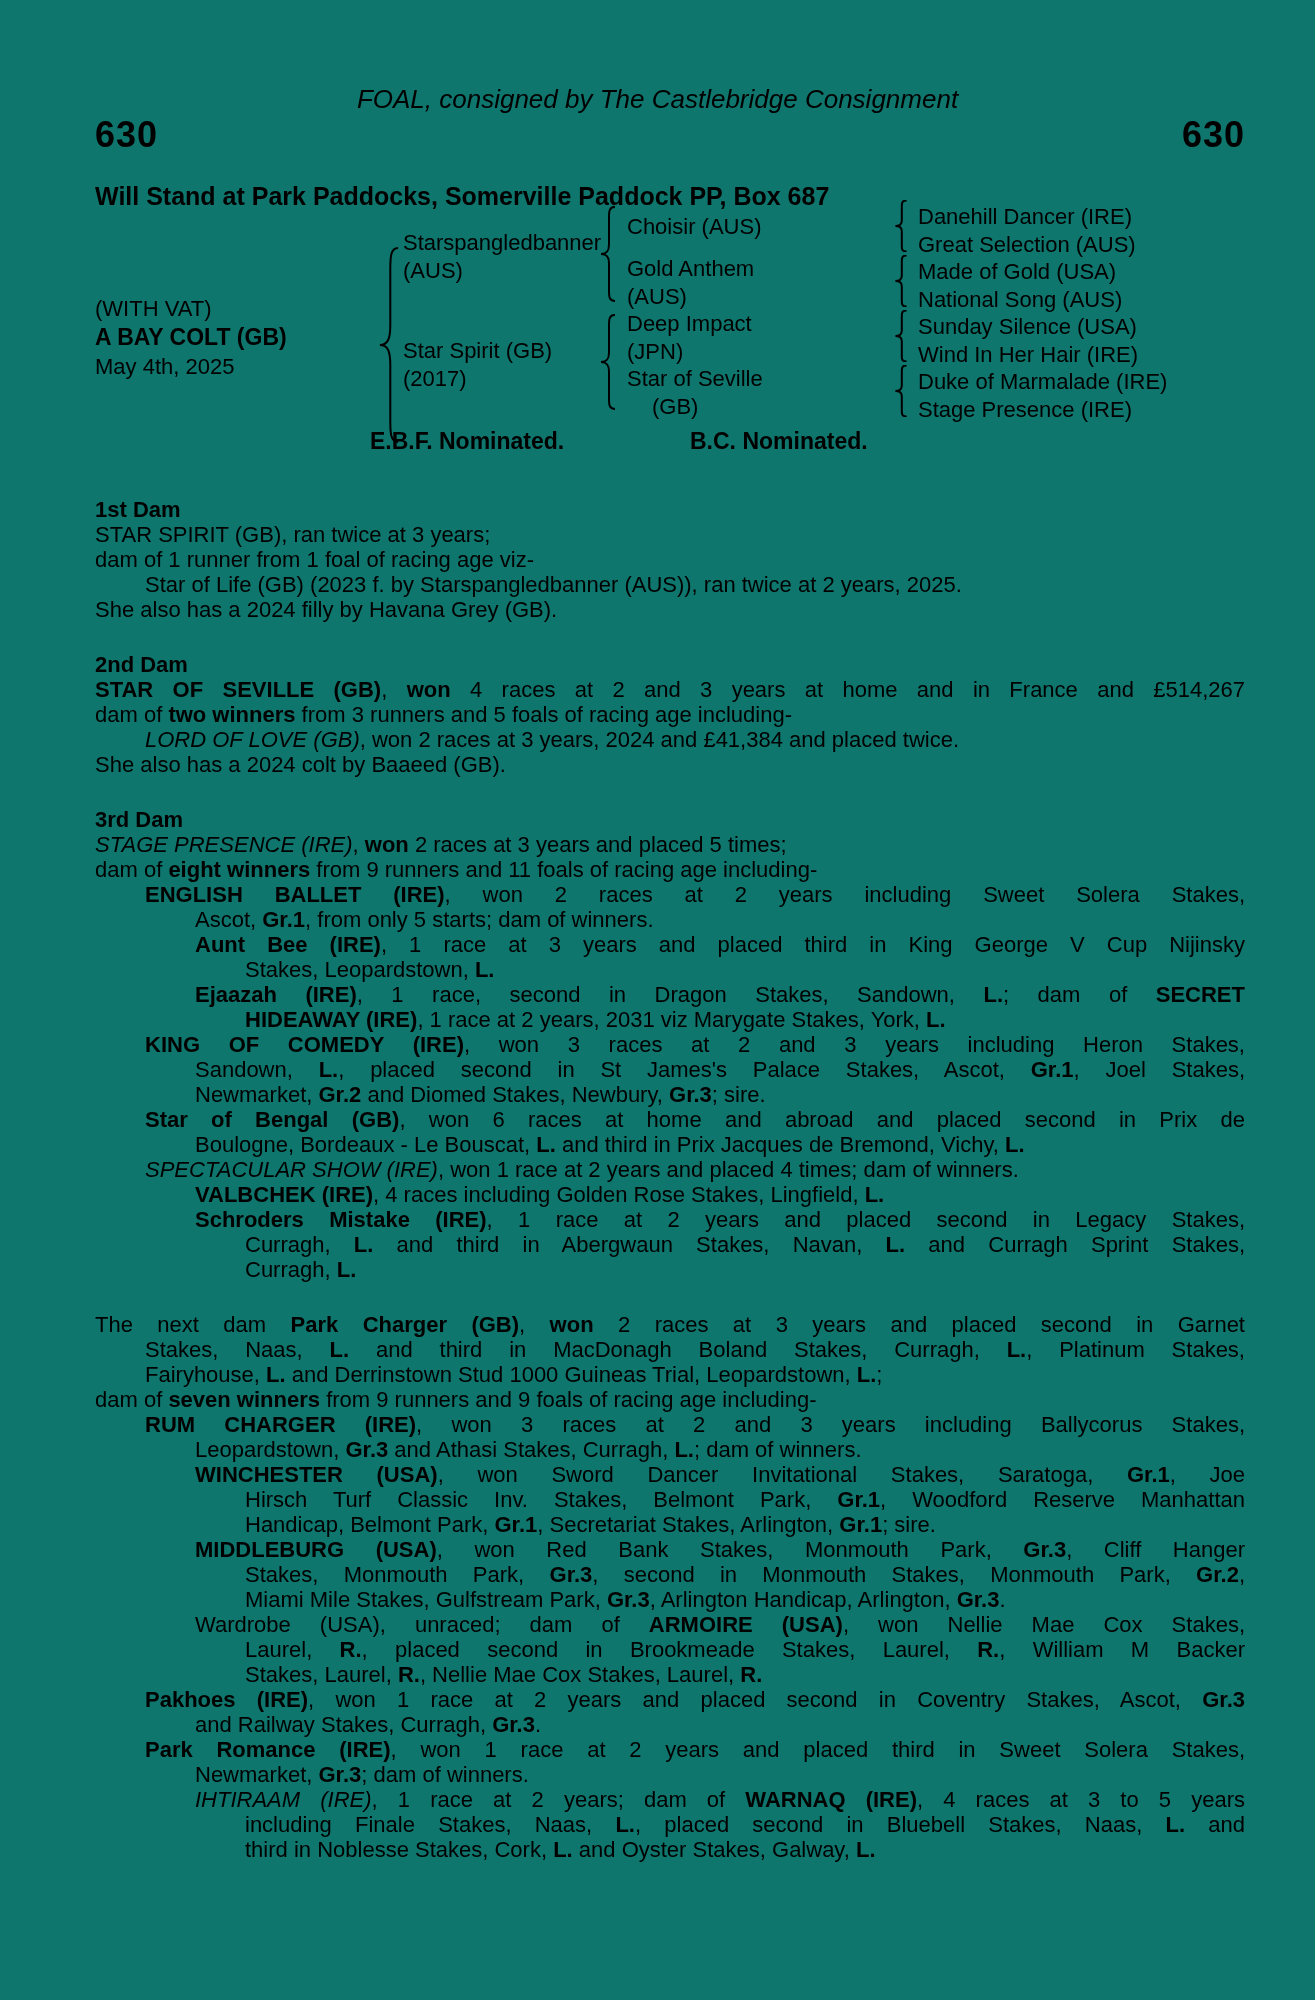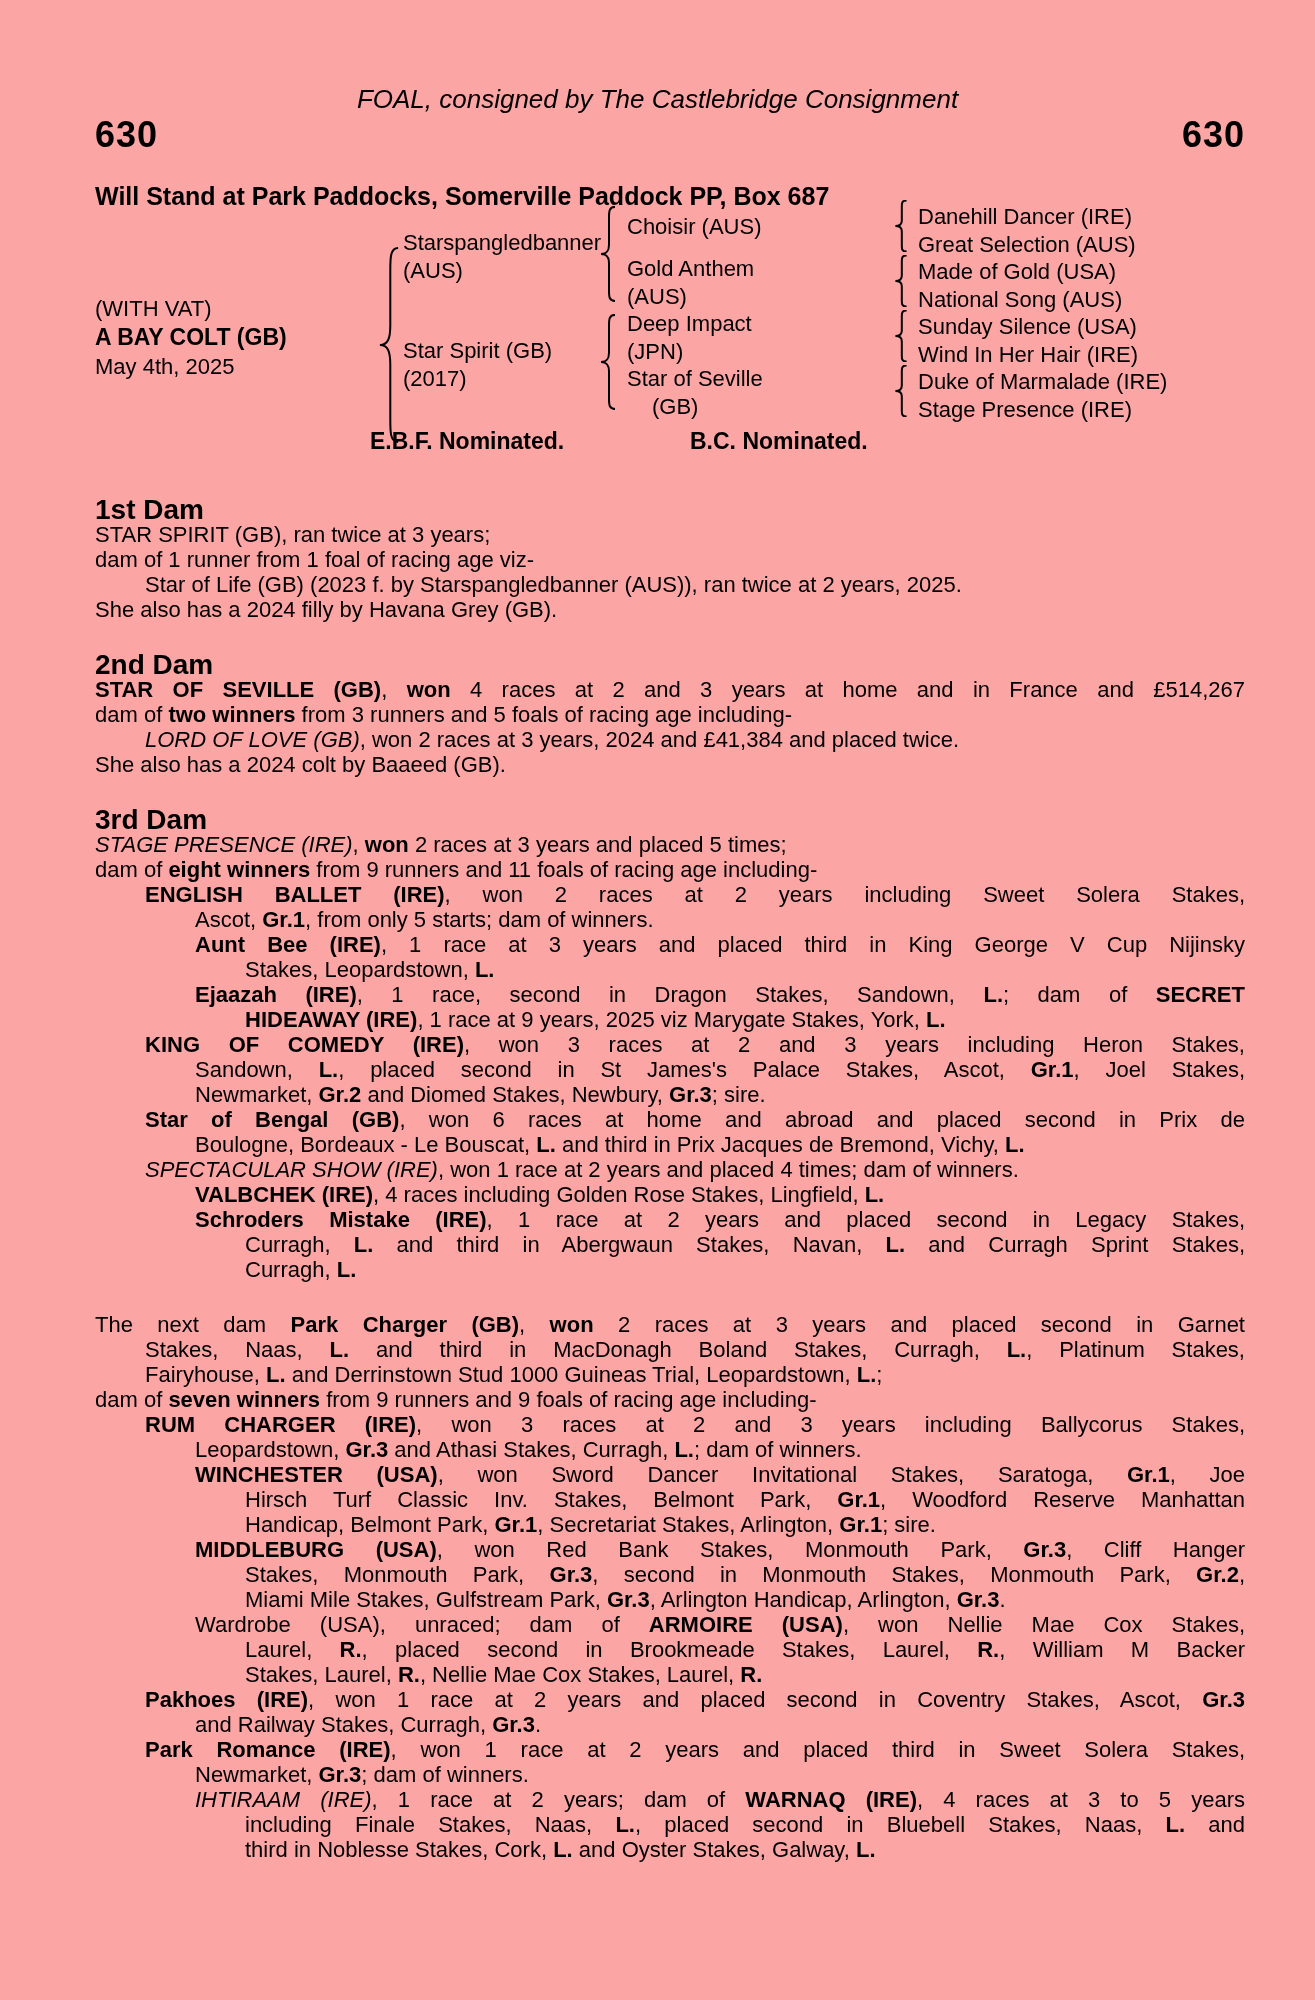--- a/index.html
+++ b/index.html
@@ -1,33 +1,33 @@
 <!DOCTYPE html>
 <html><head>
 <meta charset="utf-8">
 <style>
   html,body{margin:0;padding:0;background:#e8e8e8;}
   .page{
-    position:relative;width:1315px;height:2000px;background:#fca5a5;
+    position:relative;width:1315px;height:2000px;background:#0f766e;
     font-family:"Liberation Sans",sans-serif;color:#000;overflow:hidden;
   }
   .consign-title{position:absolute;top:84px;left:0;width:100%;text-align:center;
     font-style:italic;font-size:26px;line-height:30px;}
   .lot{position:absolute;top:112px;font-size:36px;font-weight:bold;line-height:46px;letter-spacing:1px;}
   .lot-left{left:95px;}
   .lot-right{right:70px;}
   .stand-line{position:absolute;top:182px;left:95px;font-size:25px;font-weight:bold;line-height:28px;}
   .ped{position:absolute;font-size:22px;line-height:26px;white-space:nowrap;}
   .ped.bold{font-weight:bold;font-size:23px;}
   .brace{position:absolute;}
   .nom{position:absolute;font-size:23px;font-weight:bold;white-space:nowrap;}
   .sections{position:absolute;left:95px;top:497px;width:1150px;}
   .section{margin-top:30px;}
   .section:first-child{margin-top:0;}
-  .sec-heading{font-weight:bold;font-size:28px;line-height:25px;}
+  .sec-heading{font-weight:bold;font-size:22px;line-height:25px;}
   .line{font-size:22px;line-height:25px;text-align:left;}
   .jfy{text-align:justify;text-align-last:justify;}
   .lv0.fst{padding-left:0;}   .lv0.cnt{padding-left:50px;}
   .lv1.fst{padding-left:50px;} .lv1.cnt{padding-left:100px;}
   .lv2.fst{padding-left:100px;}.lv2.cnt{padding-left:150px;}
   .b{font-weight:bold;}
   .i{font-style:italic;}
 </style>
 </head>
 <body>
@@ -109,21 +109,21 @@
       </div>
       <div class="section">
         <div class="sec-heading">3rd Dam</div>
         <div class="line lv0 fst"><span class="i">STAGE PRESENCE (IRE)</span><span>, </span><span class="b">won</span><span> 2 races at 3 years and placed 5 times;</span></div>
         <div class="line lv0 fst"><span>dam of </span><span class="b">eight winners</span><span> from 9 runners and 11 foals of racing age including-</span></div>
         <div class="line lv1 fst jfy"><span class="b">ENGLISH BALLET (IRE)</span><span>, won 2 races at 2 years including Sweet Solera Stakes,</span></div>
         <div class="line lv1 cnt"><span>Ascot, </span><span class="b">Gr.1</span><span>, from only 5 starts; dam of winners.</span></div>
         <div class="line lv2 fst jfy"><span class="b">Aunt Bee (IRE)</span><span>, 1 race at 3 years and placed third in King George V Cup Nijinsky</span></div>
         <div class="line lv2 cnt"><span>Stakes, Leopardstown, </span><span class="b">L.</span></div>
         <div class="line lv2 fst jfy"><span class="b">Ejaazah (IRE)</span><span>, 1 race, second in Dragon Stakes, Sandown, </span><span class="b">L.</span><span>; dam of </span><span class="b">SECRET</span></div>
-        <div class="line lv2 cnt"><span class="b">HIDEAWAY (IRE)</span><span>, 1 race at 9 years, 2025 viz Marygate Stakes, York, </span><span class="b">L.</span></div>
+        <div class="line lv2 cnt"><span class="b">HIDEAWAY (IRE)</span><span>, 1 race at 2 years, 2031 viz Marygate Stakes, York, </span><span class="b">L.</span></div>
         <div class="line lv1 fst jfy"><span class="b">KING OF COMEDY (IRE)</span><span>, won 3 races at 2 and 3 years including Heron Stakes,</span></div>
         <div class="line lv1 cnt jfy"><span>Sandown, </span><span class="b">L.</span><span>, placed second in St James's Palace Stakes, Ascot, </span><span class="b">Gr.1</span><span>, Joel Stakes,</span></div>
         <div class="line lv1 cnt"><span>Newmarket, </span><span class="b">Gr.2</span><span> and Diomed Stakes, Newbury, </span><span class="b">Gr.3</span><span>; sire.</span></div>
         <div class="line lv1 fst jfy"><span class="b">Star of Bengal (GB)</span><span>, won 6 races at home and abroad and placed second in Prix de</span></div>
         <div class="line lv1 cnt"><span>Boulogne, Bordeaux - Le Bouscat, </span><span class="b">L.</span><span> and third in Prix Jacques de Bremond, Vichy, </span><span class="b">L.</span></div>
         <div class="line lv1 fst"><span class="i">SPECTACULAR SHOW (IRE)</span><span>, won 1 race at 2 years and placed 4 times; dam of winners.</span></div>
         <div class="line lv2 fst"><span class="b">VALBCHEK (IRE)</span><span>, 4 races including Golden Rose Stakes, Lingfield, </span><span class="b">L.</span></div>
         <div class="line lv2 fst jfy"><span class="b">Schroders Mistake (IRE)</span><span>, 1 race at 2 years and placed second in Legacy Stakes,</span></div>
         <div class="line lv2 cnt jfy"><span>Curragh, </span><span class="b">L.</span><span> and third in Abergwaun Stakes, Navan, </span><span class="b">L.</span><span> and Curragh Sprint Stakes,</span></div>
         <div class="line lv2 cnt"><span>Curragh, </span><span class="b">L.</span></div>

